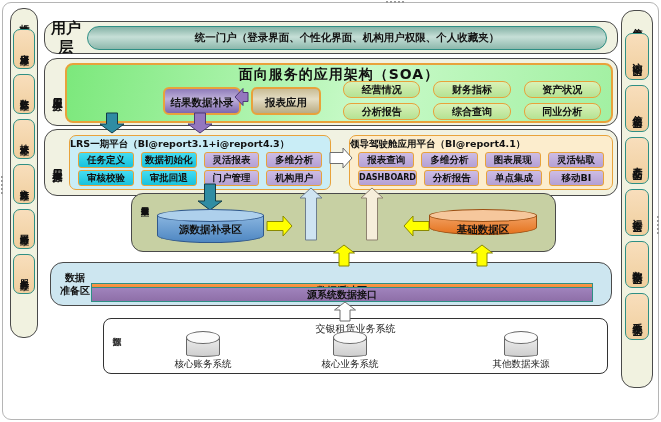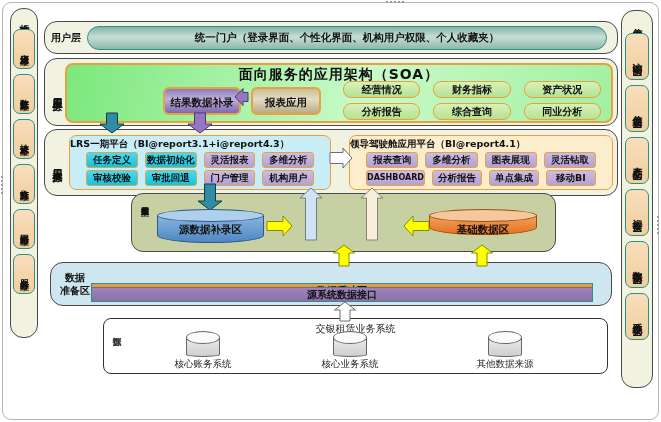--- a/index.html
+++ b/index.html
@@ -22,21 +22,21 @@
            font-weight:bold;display:flex;align-items:center;justify-content:center;box-sizing:border-box;}
   .sidebar.left .sb-pill{width:22px;height:40px;font-size:9px;margin-top:5px;}
   .sidebar.right .sb-pill{width:24px;height:47px;font-size:10px;margin-top:5px;}
 
   
   .layer{position:absolute;background:#f1f2e2;border:1.4px solid #4a4a4a;border-radius:13px;box-sizing:border-box;}
   .layer-label-v{position:absolute;left:5px;top:50%;transform:translateY(-50%);font-size:10px;font-weight:bold;}
 
   
   .user-layer{left:44px;top:21px;width:574px;height:33px;display:flex;align-items:center;}
-  .user-label{width:42px;text-align:center;font-size:10px;font-weight:bold;flex:none;}
+  .user-label{width:42px;text-align:center;font-size:15px;font-weight:bold;flex:none;}
   .portal-pill{flex:1;margin-right:10px;height:22px;line-height:21px;text-align:center;font-size:10.5px;font-weight:bold;
                background:linear-gradient(180deg,#85b2a6,#c6dfd7 45%,#8db8ac);border:1.5px solid #2e8f84;border-radius:12px;}
 
   
   .service-layer{left:44px;top:58px;width:574px;height:68px;}
   .soa-box{position:absolute;left:20px;top:4px;width:548px;height:60px;box-sizing:border-box;
            background:linear-gradient(100deg,#7ce87c,#c9fac9 55%,#a2f0a2);border:2px solid #e8a23b;border-radius:8px;}
   .soa-title{text-align:center;font-size:14px;font-weight:bold;letter-spacing:1px;margin-top:1px;}
   .supp-box{position:absolute;top:22px;height:28px;line-height:27px;text-align:center;font-size:10.5px;font-weight:bold;
             border:2px solid #e8a23b;border-radius:6px;box-sizing:border-box;}
@@ -47,21 +47,21 @@
   .fn-row{display:flex;gap:13px;height:17px;margin-bottom:5px;}
   .fn-pill{flex:1;text-align:center;line-height:15px;font-size:10px;font-weight:bold;box-sizing:border-box;
            background:linear-gradient(180deg,#d8f2b7,#b5e293);border:1.5px solid #e8a23b;border-radius:8px;}
 
   
   .support-layer{left:44px;top:129px;width:574px;height:67px;}
   .platform{position:absolute;top:5px;height:55px;box-sizing:border-box;border:1.7px solid #e8a23b;border-radius:7px;}
   .platform.lrs{left:24px;width:262px;background:#c9edf6;}
   .platform.cockpit{left:304px;width:264px;background:#fcedcd;}
   .plat-title{font-size:9.5px;font-weight:bold;height:13px;line-height:13px;margin-top:1px;}
-  .plat-row{display:flex;gap:7px;padding:0 16px;height:16px;margin-top:2px;}
+  .plat-row{display:flex;gap:7px;padding:0 8px;height:16px;margin-top:2px;}
   .plat-item{flex:1;text-align:center;line-height:14px;font-size:9.5px;font-weight:bold;box-sizing:border-box;
              border:1.4px solid #e8a23b;border-radius:3px;}
   .plat-item.cyan{background:linear-gradient(180deg,#45dcf2,#17c2dd);}
   .plat-item.lav{background:linear-gradient(180deg,#cdbce4,#b4a0d4);}
   .plat-item.en{font-size:8px;letter-spacing:0;}
 
   
   .theme-layer{left:131px;top:193px;width:425px;height:59px;background:#c7d0a3;border-radius:12px;}
   .theme-label{position:absolute;left:6px;top:7px;font-size:8px;font-weight:bold;letter-spacing:0;}
 
@@ -88,21 +88,21 @@
   .bar.buffer{top:20px;background:linear-gradient(180deg,#f9984c,#f47a14 60%,#ef7008);}
   .bar.iface{top:24px;background:linear-gradient(180deg,#a083bc,#8e6fa8);}
 
   
   .source-layer{left:103px;top:318px;width:503px;height:54px;background:#fff;border:1px solid #333;border-radius:8px;}
   .src-title{position:absolute;left:0;right:0;top:3px;text-align:center;font-size:10px;color:#222;}
   .src-label{position:absolute;left:6px;top:11px;font-size:9px;color:#222;letter-spacing:0;}
   .src-group{position:absolute;top:12px;width:90px;text-align:center;}
   .src-group .cyl{position:relative;width:34px;height:26px;margin:0 auto;display:block;z-index:1;}
   .src-group .src-name{font-size:9.5px;color:#222;margin-top:1px;}
-  .src-g1{left:54px;} .src-g2{left:201px;} .src-g3{left:356px;}
+  .src-g1{left:54px;} .src-g2{left:201px;} .src-g3{left:372px;}
 
   .arrows{position:absolute;left:0;top:0;z-index:6;pointer-events:none;}
 </style>
 </head>
 <body>
 
 <div class="stage">
   <div class="frame"></div>
   <div class="handle-h"></div>
   <div class="handle-v1"></div>

